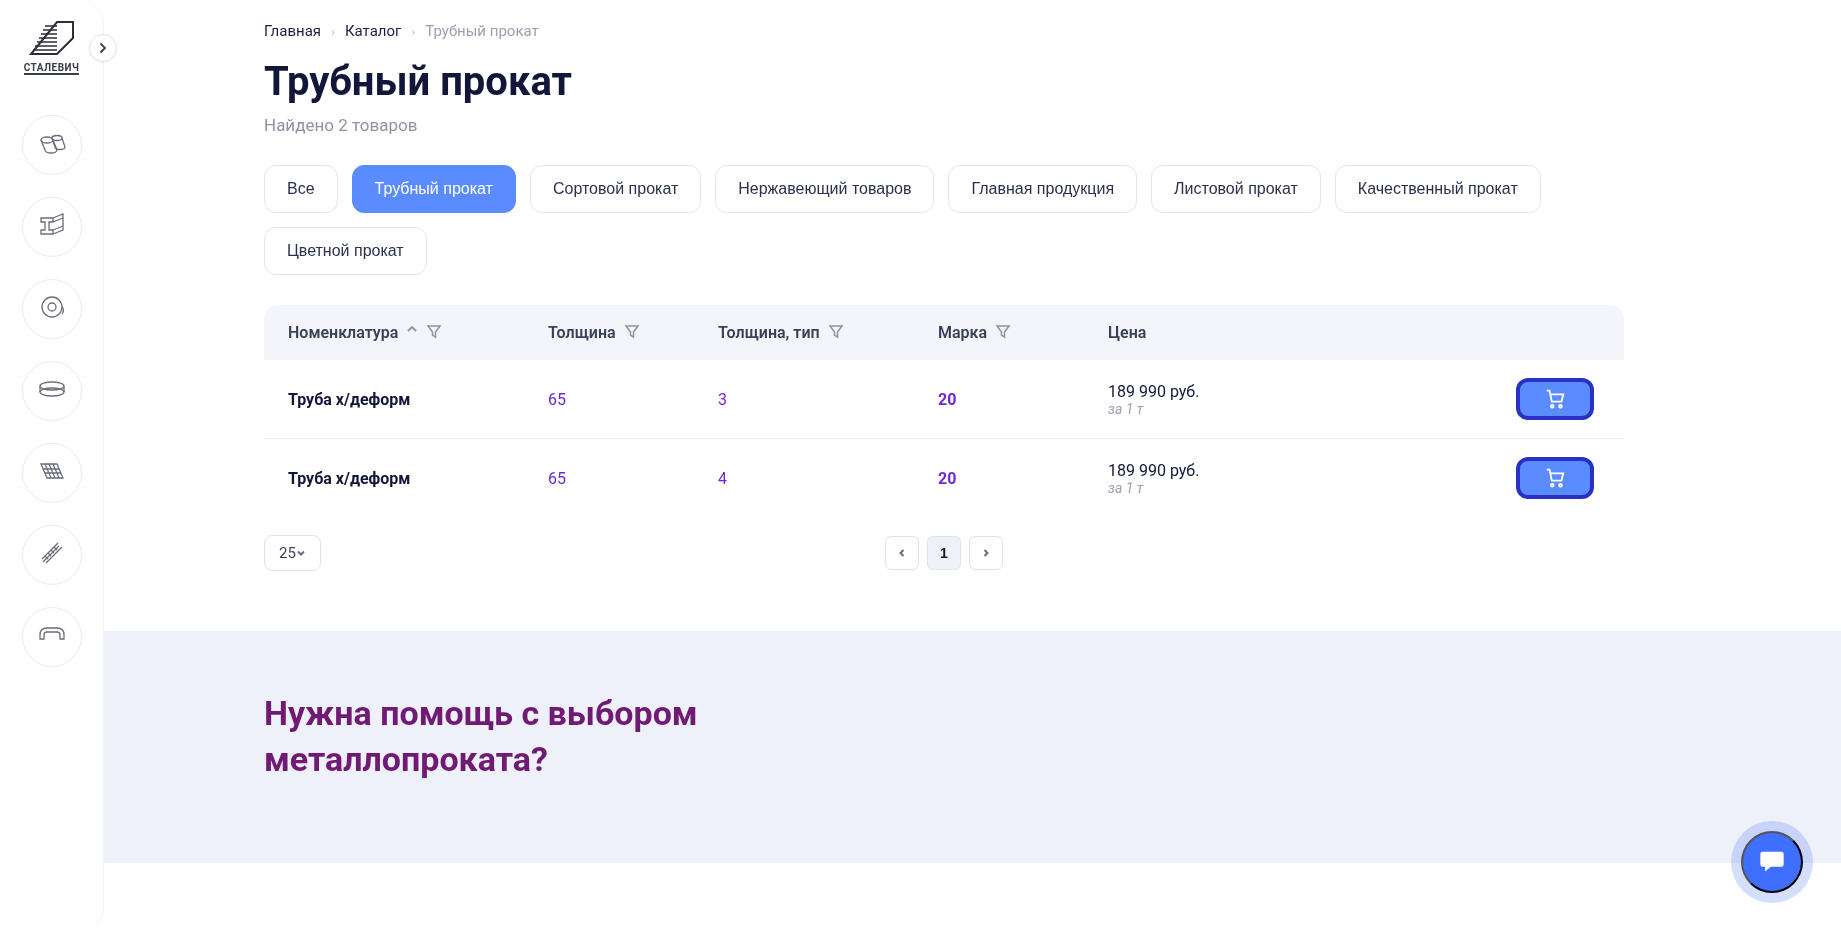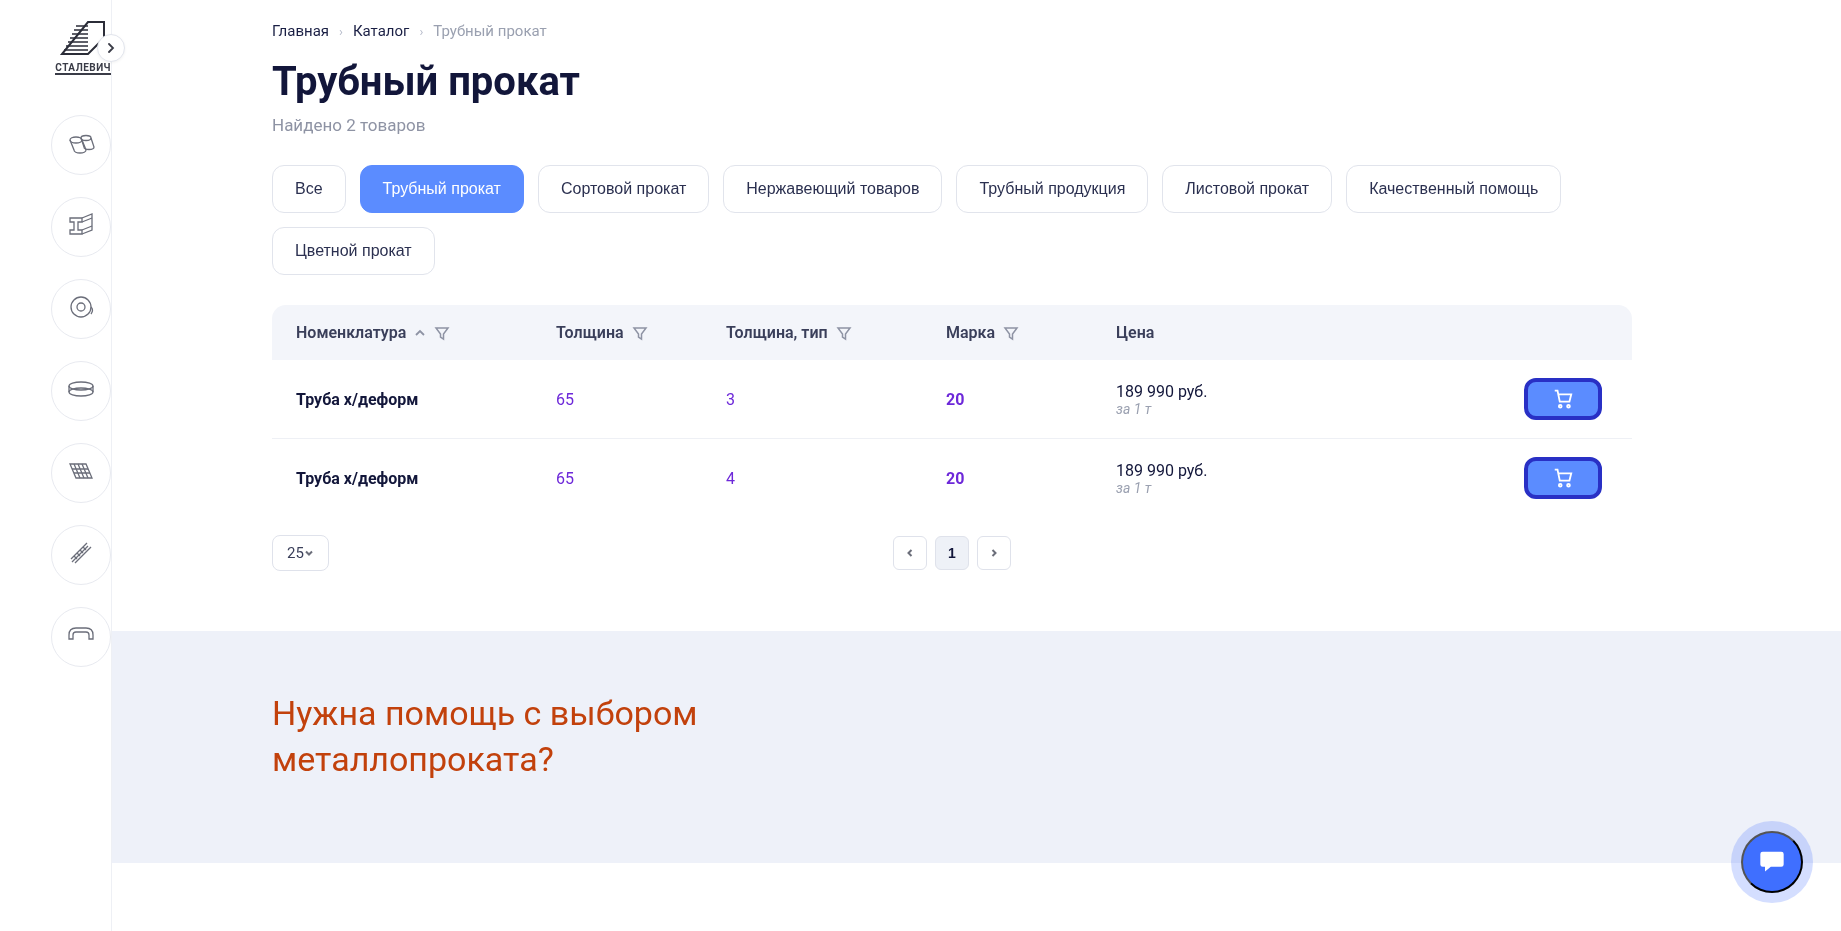--- a/index.html
+++ b/index.html
@@ -7,29 +7,30 @@
   body {
     font-family: -apple-system, BlinkMacSystemFont, "Segoe UI", Roboto, Arial, sans-serif;
     background: #ffffff;
     color: #1a1f44;
     display: flex;
     min-height: 100vh;
   }
 
   
   .sidebar {
-    width: 112px;
+    width: 104px;
     flex-shrink: 0;
     background: #ffffff;
     border-right: 1px solid #eef0f5;
     display: flex;
     flex-direction: column;
-    align-items: flex-end;
+    align-items: center;
     padding-top: 18px;
     position: relative;
+    border-radius: 23px;
   }
   .logo-wrap {
     display: flex;
     flex-direction: column;
     align-items: center;
     margin-bottom: 40px;
     position: relative;
   }
   .logo-mark { width: 50px; height: 40px; position: relative; }
   .logo-mark svg { width: 100%; height: 100%; }
@@ -86,21 +87,21 @@
   .thead {
     background:#f3f5fa;
     display:grid;
     grid-template-columns: 260px 170px 220px 170px 1fr;
     padding:18px 24px;
     align-items:center;
     color:#3a3f5a;
     font-size:16px;
     font-weight:600;
   }
-  .th { display:flex; align-items:center; gap:8px; }
+  .th { display:flex; align-items:flex-start; gap:8px; }
   .sort-icon, .filter-icon { display:inline-flex; align-items:center; justify-content:center; color:#8e93a4; cursor:pointer;}
   .filter-icon svg { width:16px; height:16px; stroke:#8e93a4; fill:none; stroke-width:1.5;}
   .sort-icon svg { width:12px; height:12px; stroke:#8e93a4; fill:none; stroke-width:1.8;}
   .trow {
     display:grid;
     grid-template-columns: 260px 170px 220px 170px 1fr;
     padding:18px 24px;
     align-items:center;
     border-bottom:1px solid #eef0f5;
     font-size:16px;
@@ -149,21 +150,21 @@
   }
   .pg-btn.active { background:#eef1f7; color:#12163a; font-weight:600;}
   .pg-btn svg{width:10px;height:10px;stroke:#6b6e7a;fill:none;stroke-width:2;}
 
   
   .help-section {
     background:#eef1f9;
     margin-top:20px;
     padding:60px 0 80px 160px;
   }
-  .help-section h2 { font-size:34px; font-weight:400; color:#c2410c; line-height:1.35; max-width:620px;}
+  .help-section h2 { font-size:34px; font-weight:700; color:#701a75; line-height:1.35; max-width:620px;}
 
   
   .chat-fab {
     position:fixed;
     right:38px; bottom:38px;
     width:62px; height:62px;
     border-radius:50%;
     background:#3f6fff;
     box-shadow:0 0 0 10px rgba(82,124,255,0.25);
     display:flex; align-items:center; justify-content:center;
@@ -252,23 +253,23 @@
     </nav>
 
     <h1 class="page-title">Трубный прокат</h1>
     <div class="found">Найдено 2 товаров</div>
 
     <div class="pill-row">
       <button class="pill">Все</button>
       <button class="pill active">Трубный прокат</button>
       <button class="pill">Сортовой прокат</button>
       <button class="pill">Нержавеющий товаров</button>
-      <button class="pill">Трубный продукция</button>
+      <button class="pill">Главная продукция</button>
       <button class="pill">Листовой прокат</button>
-      <button class="pill">Качественный помощь</button>
+      <button class="pill">Качественный прокат</button>
       <button class="pill">Цветной прокат</button>
     </div>
 
     <div class="table-wrap">
       <div class="thead">
         <div class="th">
           <span>Номенклатура</span>
           <span class="sort-icon">
               <svg viewBox="0 0 12 12">
                 <path d="M2 8 L6 4 L10 8"></path>

